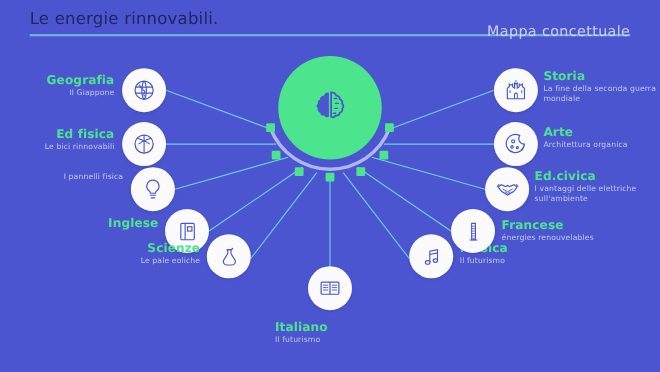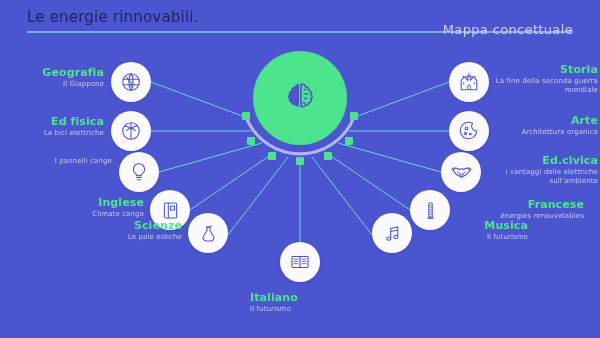--- a/index.html
+++ b/index.html
@@ -48,21 +48,21 @@
   .lbl{position:absolute;line-height:1.22;white-space:nowrap;}
   .lbl .t{
     font-size:11px;color:#4ce58e;font-weight:bold;letter-spacing:.1px;
     display:block;
   }
   .lbl .d{
     font-size:7px;color:#c3c9ee;display:block;margin-top:1px;
     letter-spacing:.1px;
   }
   .lbl.r{text-align:right;}
-  .lbl.l{text-align:right;}
+  .lbl.l{text-align:left;}
   .lbl.c{text-align:left;}
   .lbl.wrap .d{white-space:normal;}
 </style>
 </head>
 <body>
 
 <div class="canvas">
 
   <div class="header-title">Le energie rinnovabili.</div>
   <div class="header-rule"></div>
@@ -118,47 +118,46 @@
 
   <div class="node">
     <div class="bubble" style="left:111px;top:111px;width:40px;height:40px">
       <svg width="22" height="22" viewBox="0 0 24 24" fill="none" stroke="#4b55cf" stroke-width="1.2">
         <circle cx="12" cy="12" r="9"></circle>
         <path d="M12 3v18M5 6c3.5 2 8.5 2 12.5 6M19 6c-3.5 2-8.5 2-12.5 6" stroke-width="1.1"></path>
       </svg>
     </div>
     <div class="lbl r" style="left:0px;top:115px;width:104px">
       <span class="t">Ed fisica</span>
-      <span class="d">Le bici elettriche</span>
+      <span class="d">Le bici rinnovabili</span>
     </div>
   </div>
 
   <div class="node">
     <div class="bubble" style="left:119px;top:152px;width:40px;height:40px">
       <svg width="22" height="22" viewBox="0 0 24 24" fill="none" stroke="#4b55cf" stroke-width="1.2">
         <path d="M12 3a6 6 0 0 0-3.6 10.8c.7.6 1.1 1.3 1.1 2.2h5c0-.9.4-1.6 1.1-2.2A6 6 0 0 0 12 3z"></path>
         <path d="M9.5 18h5M10.3 20.5h3.4" stroke-linecap="round"></path>
       </svg>
     </div>
     <div class="lbl r" style="left:6px;top:156px;width:106px">
-      <span class="d">I pannelli cange</span>
+      <span class="d">I pannelli fisica</span>
     </div>
   </div>
 
   <div class="node">
     <div class="bubble" style="left:150px;top:190px;width:40px;height:40px">
       <svg width="21" height="21" viewBox="0 0 24 24" fill="none" stroke="#4b55cf" stroke-width="1.2">
         <rect x="5" y="3.5" width="14" height="17" rx="1.2"></rect>
         <path d="M9.5 3.5v17"></path>
         <rect x="12" y="7" width="4.5" height="4.5"></rect>
       </svg>
     </div>
     <div class="lbl r" style="left:36px;top:196px;width:108px">
       <span class="t">Inglese</span>
-      <span class="d">Climate cange</span>
     </div>
   </div>
 
   <div class="node">
     <div class="bubble" style="left:188px;top:213px;width:40px;height:40px">
       <svg width="21" height="21" viewBox="0 0 24 24" fill="none" stroke="#4b55cf" stroke-width="1.2">
         <path d="M10.3 4.5h3.4v4.2l3.9 6.2a3.6 3.6 0 0 1-3 5.6H9.4a3.6 3.6 0 0 1-3-5.6l3.9-6.2V4.5z"></path>
         <path d="M9.6 4.5h4.8" stroke-linecap="round"></path>
         <circle cx="15.2" cy="3.4" r=".9" fill="#4b55cf" stroke="none"></circle>
       </svg>

